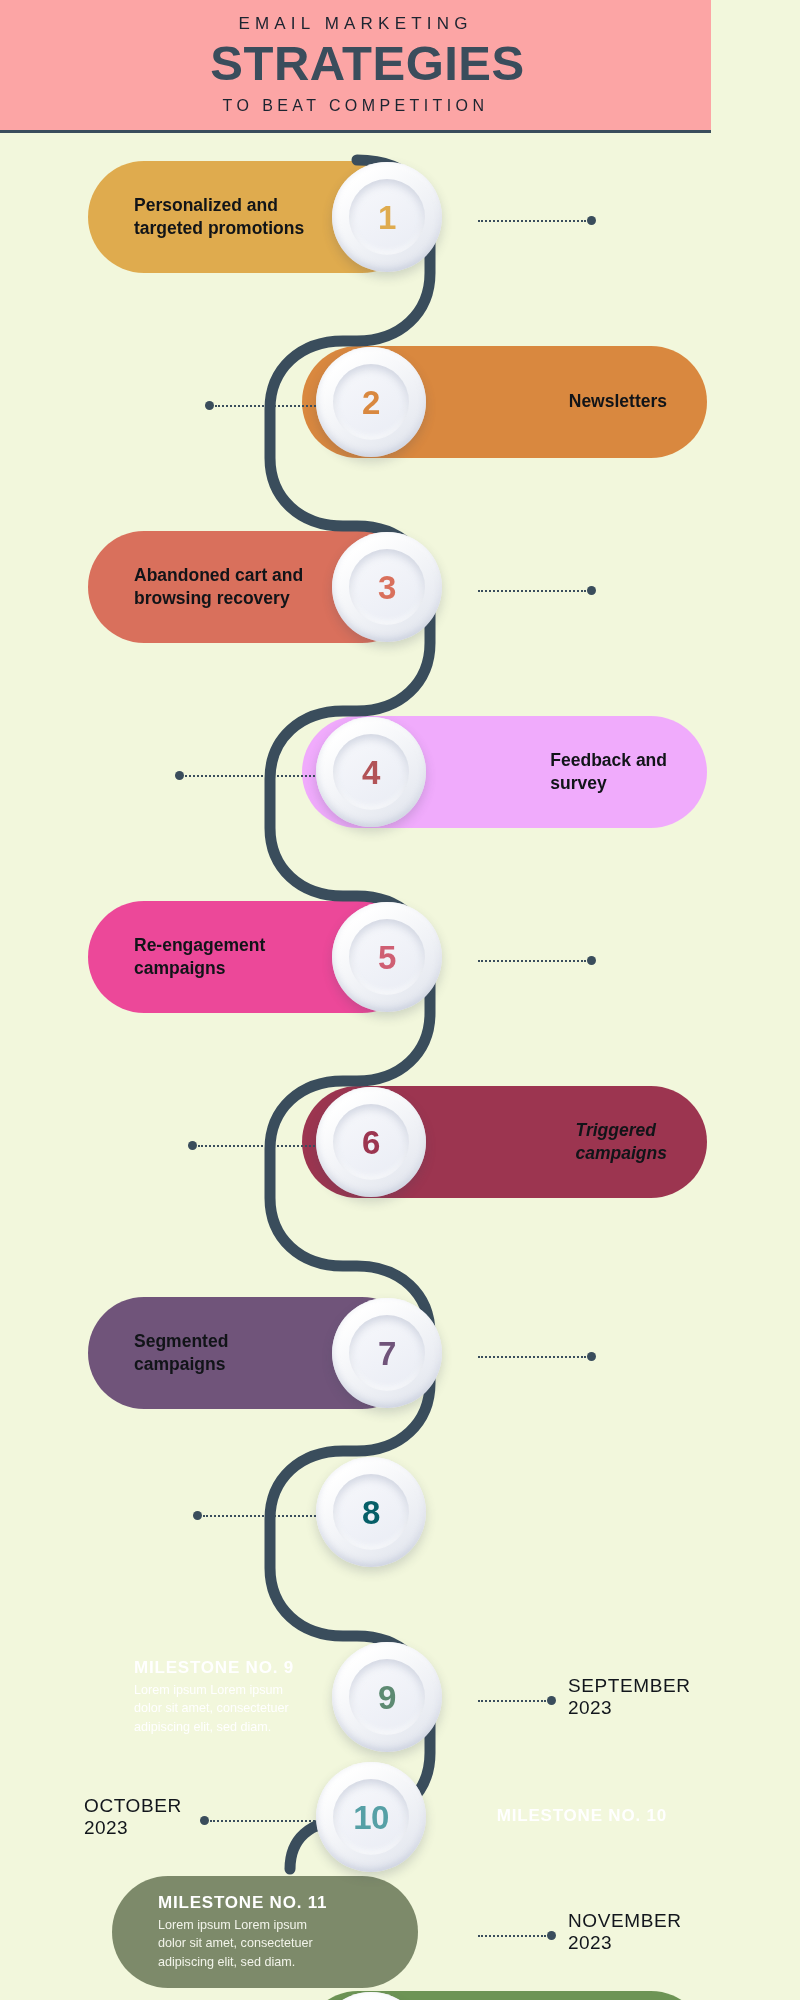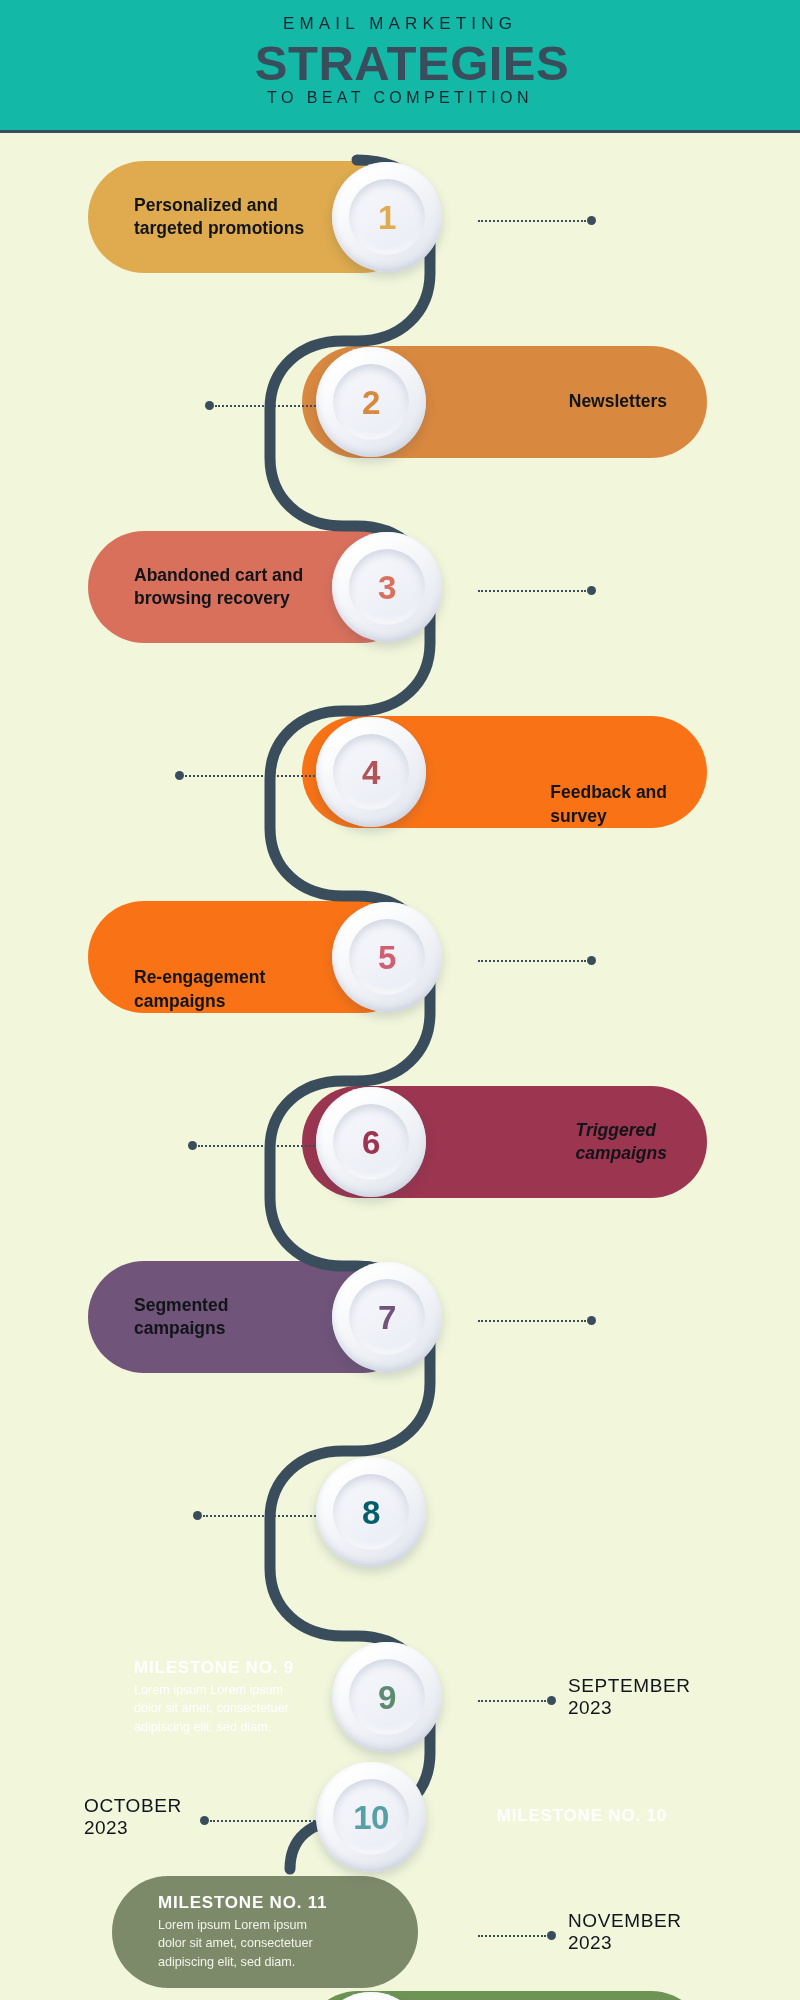--- a/index.html
+++ b/index.html
@@ -13,43 +13,44 @@
   body {
     font-family: "Liberation Sans", sans-serif;
     background: #f2f7dc;
     position: relative;
   }
 
   
   .header {
     position: absolute;
     top: 0; left: 0;
-    width: 800px;
+    width: 711px;
     height: 133px;
-    background: #14b8a6;
+    background: #fca5a5;
     text-align: center;
     border-bottom: 3px solid #3a4d5c;
   }
   .kicker {
     margin-top: 14px;
     font-size: 17px;
     letter-spacing: 5.2px;
     color: #1b2430;
     font-weight: 400;
   }
   .bigtitle {
     margin-top: 4px;
     font-size: 49px;
     font-weight: 700;
     letter-spacing: 0.5px;
     color: #3a4d5c;
     line-height: 1.04;
     margin-left: 24px;
   }
   .subkicker {
+    margin-top: 8px;
     font-size: 16px;
     letter-spacing: 4.4px;
     color: #1b2430;
     font-weight: 400;
   }
 
   
   .canvas {
     position: absolute;
     top: 133px; left: 0;
@@ -308,39 +309,39 @@
         <span class="num" style="color:#d9705c;">3</span>
       </div>
     </div>
     <div class="conn to-right" style="left:478px; width:118px;">
       <span class="line"></span>
       <span class="knob"></span>
     </div>
   </div>
 
   <div class="row" style="top:583px;">
-    <div class="pill right" style="background:#f97316;align-items:flex-end;">
+    <div class="pill right" style="background:#f0abfc;">
       <div class="pill-text">
         <span>Feedback and</span><br>
         <span>survey</span>
       </div>
     </div>
     <div class="badge" style="left:316px;">
       <div class="inner">
         <span class="num" style="color:#b25357;">4</span>
       </div>
     </div>
     <div class="conn to-left" style="left:175px; width:148px;">
       <span class="knob"></span>
       <span class="line"></span>
     </div>
   </div>
 
   <div class="row" style="top:768px;">
-    <div class="pill left" style="background:#f97316;align-items:flex-end;">
+    <div class="pill left" style="background:#ec4899;">
       <div class="pill-text">
         <span>Re-engagement</span><br>
         <span>campaigns</span>
       </div>
     </div>
     <div class="badge" style="left:332px;">
       <div class="inner">
         <span class="num" style="color:#cf5f73;">5</span>
       </div>
     </div>
@@ -361,21 +362,21 @@
       <div class="inner">
         <span class="num" style="color:#9c3550;">6</span>
       </div>
     </div>
     <div class="conn to-left" style="left:188px; width:135px;">
       <span class="knob"></span>
       <span class="line"></span>
     </div>
   </div>
 
-  <div class="row" style="top:1128px;padding-left:44px;">
+  <div class="row" style="top:1164px;padding-left:44px;">
     <div class="pill left" style="background:#70547a;">
       <div class="pill-text">
         <span>Segmented</span><br>
         <span>campaigns</span>
       </div>
     </div>
     <div class="badge" style="left:332px;">
       <div class="inner">
         <span class="num" style="color:#70547a;">7</span>
       </div>

